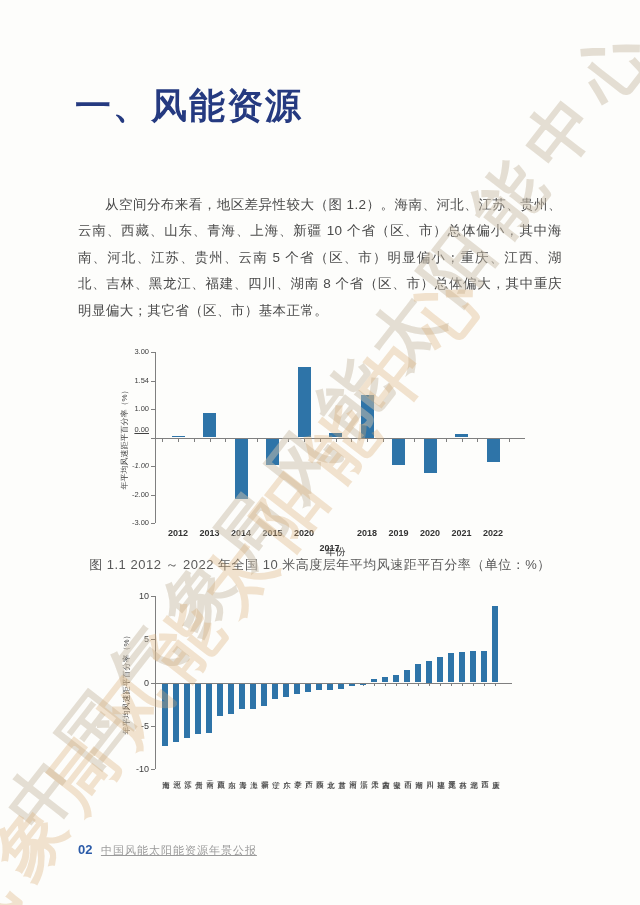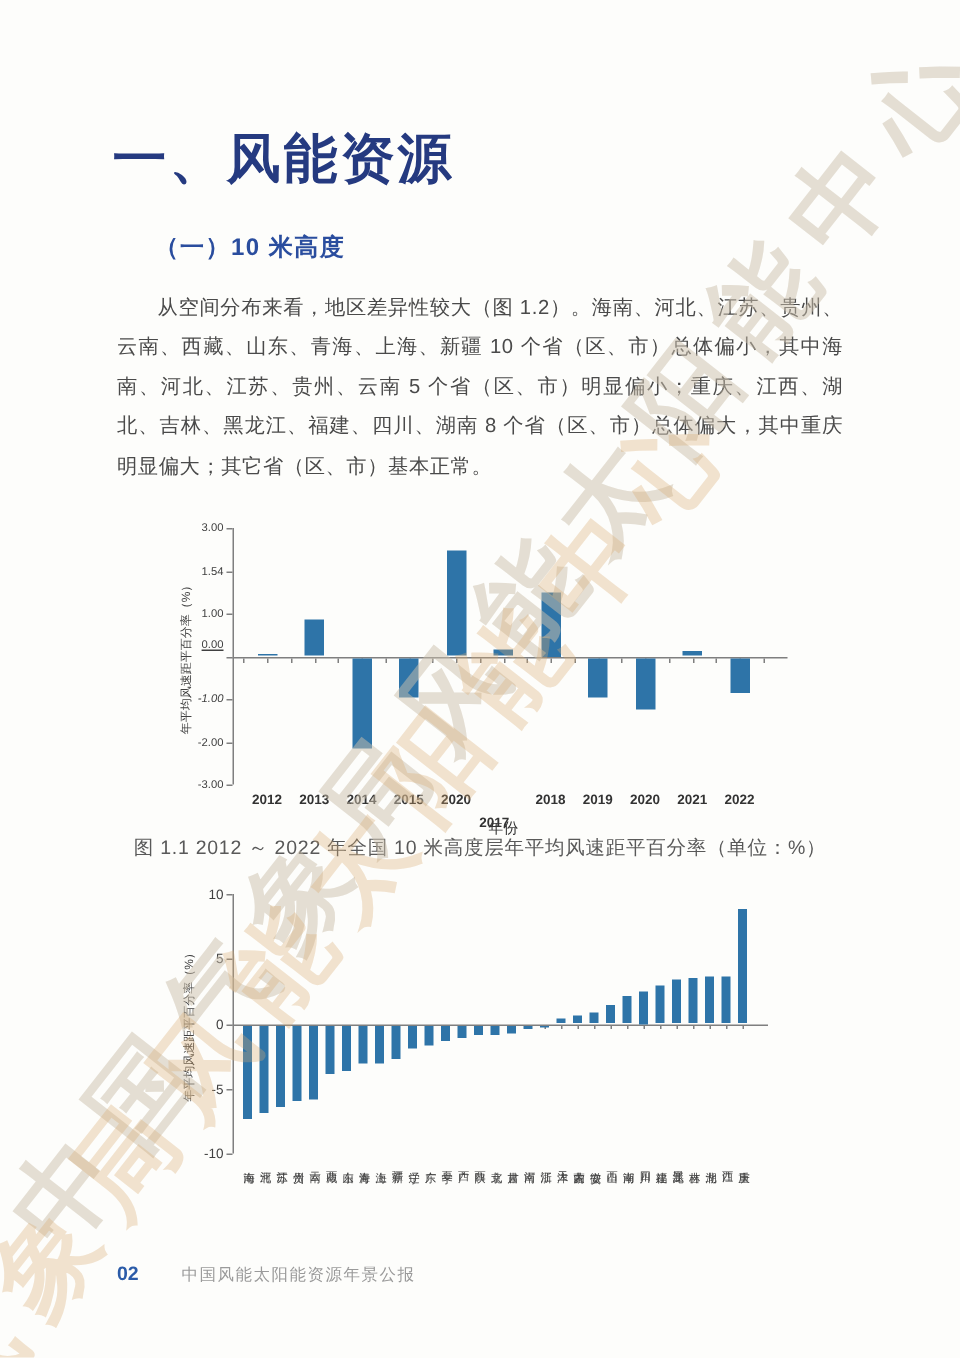--- a/index.html
+++ b/index.html
@@ -18,33 +18,32 @@
       color:var(--body_text,#4a4a4a);text-align:justify;}
   .chart{position:absolute;z-index:2;}
   #chart1{left:110px;top:344px;width:434px;height:220px;}
   #chart2{left:110px;top:585px;width:434px;height:230px;}
   .caption{position:absolute;left:70px;width:500px;text-align:center;font-size:13px;color:#595959;
       letter-spacing:0.5px;z-index:2;}
   .cap1{top:556px;}
   .cap2{top:812px;}
   .footer{position:absolute;left:78px;top:840px;z-index:2;}
   .pagenum{font-size:13px;font-weight:bold;color:var(--footer_page,#2b5ba8);}
-  .footertext{font-size:11px;color:#9a9a9a;margin-left:24px;letter-spacing:1px;}
+  .footertext{font-size:11px;color:#9a9a9a;margin-left:4px;letter-spacing:1px;text-decoration:underline;}
   .vcat{writing-mode:vertical-rl;text-orientation:upright;}
   .ylabel{transform:translate(-50%,-50%) rotate(-90deg);white-space:nowrap;}
 </style>
 </head>
 <body>
 
 <div class="page">
   <div class="wm wm1">中国气象局风能太阳能中心</div>
   <div class="wm wm2">中国气象局风能太阳能中心</div>
 
   <h1 class="section-title">一、风能资源</h1>
-  <h2 class="subsection-title">（一）10 米高度</h2>
 
   <div class="bodytext">
     <p>从空间分布来看，地区差异性较大（图 1.2）。海南、河北、江苏、贵州、云南、西藏、山东、青海、上海、新疆 10 个省（区、市）总体偏小，其中海南、河北、江苏、贵州、云南 5 个省（区、市）明显偏小；重庆、江西、湖北、吉林、黑龙江、福建、四川、湖南 8 个省（区、市）总体偏大，其中重庆明显偏大；其它省（区、市）基本正常。</p>
   </div>
 
   <div id="chart1" class="chart">
       <div style="left: 45px; top: 8px; width: 1px; height: 171px; background: rgb(127, 127, 127); position: absolute;"></div>
       <div style="left: 41px; top: 8px; width: 4px; height: 1px; background: rgb(127, 127, 127); position: absolute;"></div>
       <div style="left: 1px; top: 3px; width: 38px; text-align: right; font-size: 7.5px; color: rgb(64, 64, 64); line-height: 10px; position: absolute;">3.00</div>
       <div style="left: 41px; top: 36.5px; width: 4px; height: 1px; background: rgb(127, 127, 127); position: absolute;"></div>

